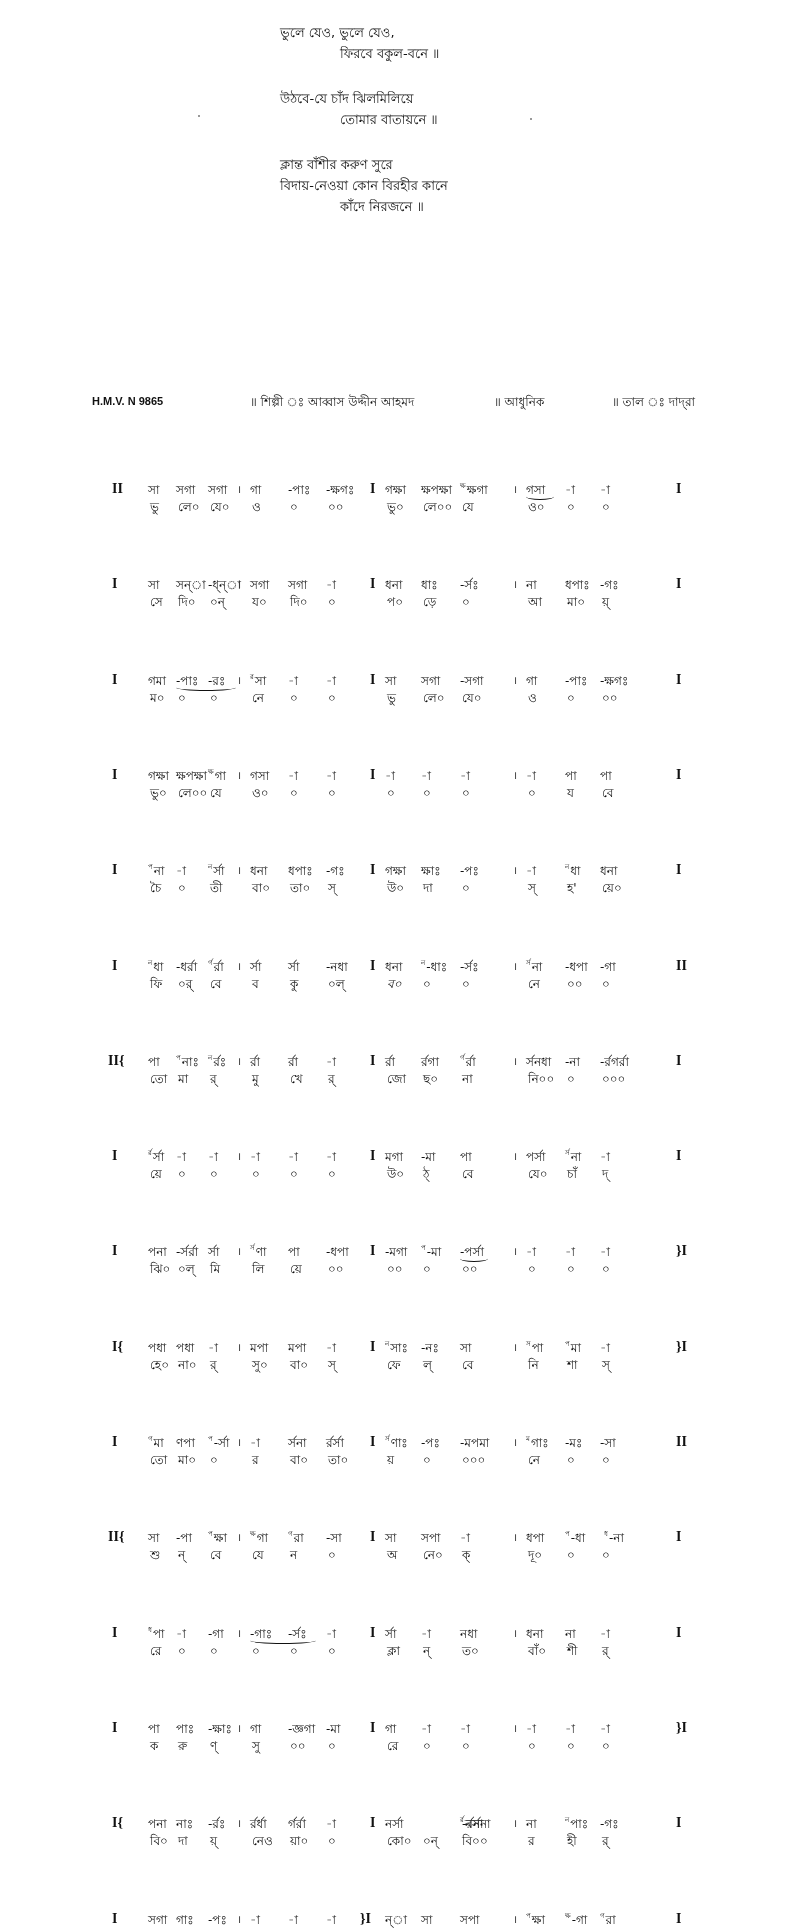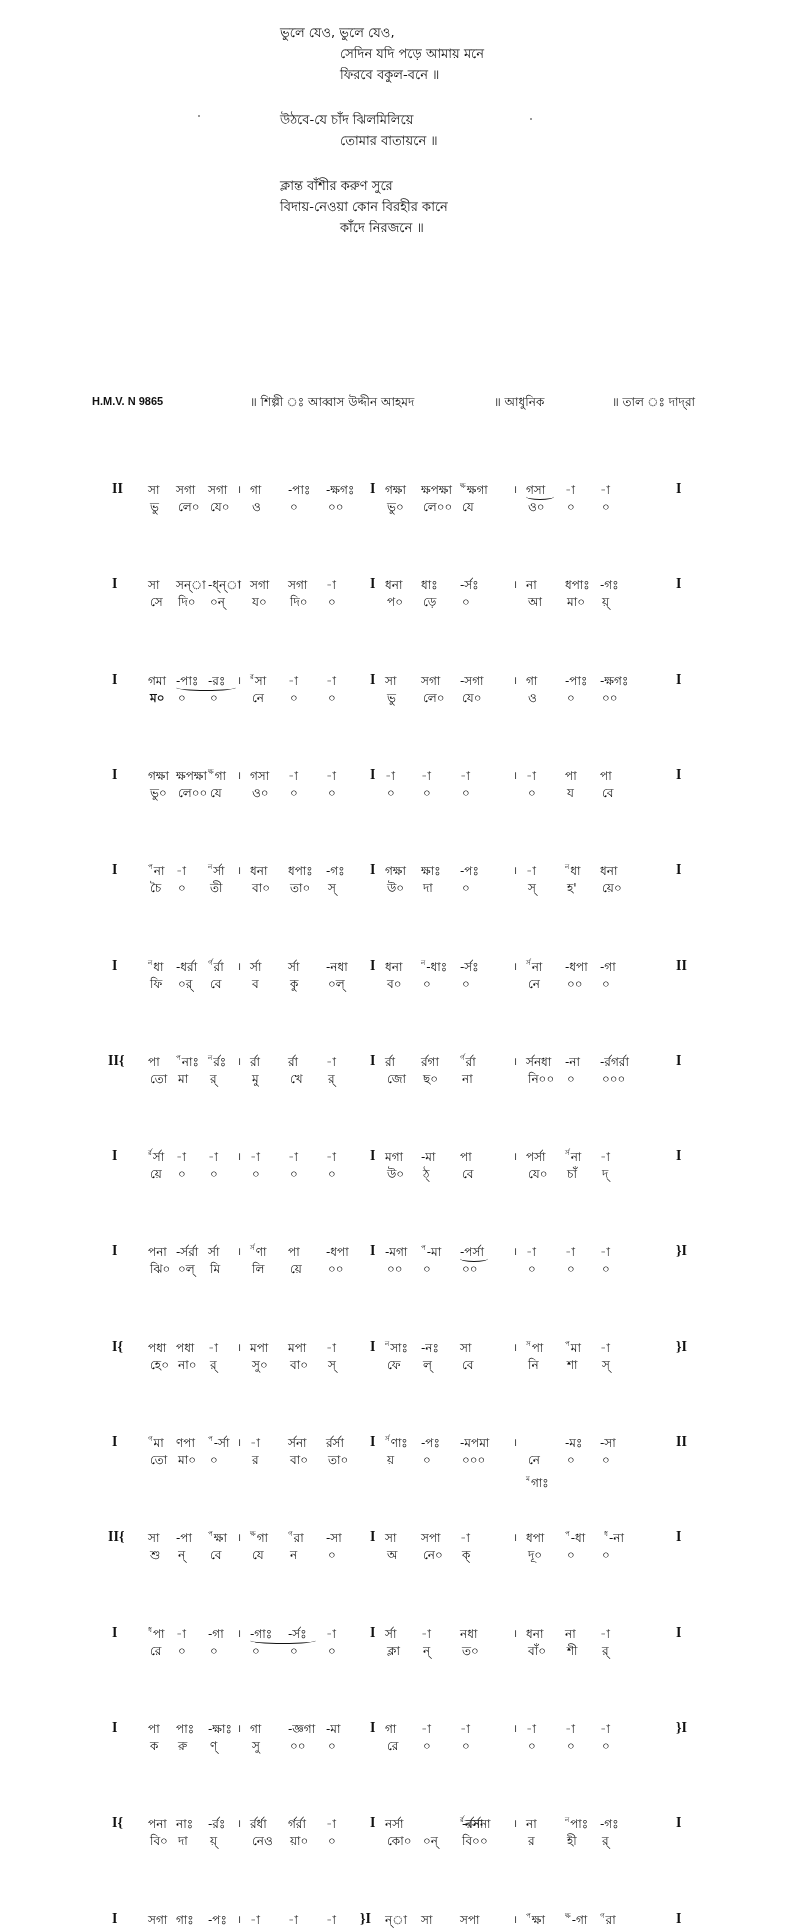--- a/index.html
+++ b/index.html
@@ -30,21 +30,20 @@
     position: absolute; height: 6px; border-bottom: 1.2px solid #111;
     border-radius: 0 0 50% 50%;
   }
 </style>
 </head>
 <body>
 
 <div class="lyrics" id="lyrics">
     <div class="stanza">
       <div class="lyric-line">ভুলে যেও, ভুলে যেও,</div>
-      <div class="lyric-line indent">সেদিন যদি পড়ে আমায় মনে</div>
       <div class="lyric-line indent">ফিরবে বকুল-বনে ॥</div>
     </div>
     <div class="stanza">
       <div class="lyric-line">উঠবে-যে চাঁদ ঝিলমিলিয়ে</div>
       <div class="lyric-line indent">তোমার বাতায়নে ॥</div>
     </div>
     <div class="stanza">
       <div class="lyric-line">ক্লান্ত বাঁশীর করুণ সুরে</div>
       <div class="lyric-line">বিদায়-নেওয়া কোন বিরহীর কানে</div>
       <div class="lyric-line indent">কাঁদে নিরজনে ॥</div>
@@ -131,21 +130,21 @@
       <span class="cell swara" style="left: 208px;"><span>-রঃ</span></span>
       <span class="cell swara" style="left: 250px;"><span class="kan">র</span><span>সা</span></span>
       <span class="cell swara" style="left: 288px;"><span>-া</span></span>
       <span class="cell swara" style="left: 326px;"><span>-া</span></span>
       <span class="cell swara" style="left: 385px;"><span>সা</span></span>
       <span class="cell swara" style="left: 421px;"><span>সগা</span></span>
       <span class="cell swara" style="left: 460px;"><span>-সগা</span></span>
       <span class="cell swara" style="left: 526px;"><span>গা</span></span>
       <span class="cell swara" style="left: 565px;"><span>-পাঃ</span></span>
       <span class="cell swara" style="left: 600px;"><span>-ক্ষগঃ</span></span>
-      <span class="cell bani" style="left: 150px; font-weight: bold;">ম০</span>
+      <span class="cell bani" style="left: 150px;">ম০</span>
       <span class="cell bani" style="left: 178px;">০</span>
       <span class="cell bani" style="left: 210px;">০</span>
       <span class="cell bani" style="left: 252px;">নে</span>
       <span class="cell bani" style="left: 290px;">০</span>
       <span class="cell bani" style="left: 328px;">০</span>
       <span class="cell bani" style="left: 387px;">ভু</span>
       <span class="cell bani" style="left: 423px;">লে০</span>
       <span class="cell bani" style="left: 462px;">যে০</span>
       <span class="cell bani" style="left: 528px;">ও</span>
       <span class="cell bani" style="left: 567px;">০</span>
@@ -231,21 +230,21 @@
       <span class="cell swara" style="left: 460px;"><span>-র্সঃ</span></span>
       <span class="cell swara" style="left: 526px;"><span class="kan">র্স</span><span>না</span></span>
       <span class="cell swara" style="left: 565px;"><span>-ধপা</span></span>
       <span class="cell swara" style="left: 600px;"><span>-গা</span></span>
       <span class="cell bani" style="left: 150px;">ফি</span>
       <span class="cell bani" style="left: 178px;">০র্</span>
       <span class="cell bani" style="left: 210px;">বে</span>
       <span class="cell bani" style="left: 252px;">ব</span>
       <span class="cell bani" style="left: 290px;">কু</span>
       <span class="cell bani" style="left: 328px;">০ল্</span>
-      <span class="cell bani" style="left: 387px;">ব০</span>
+      <span class="cell bani" style="left: 387px; font-style: italic;">ব০</span>
       <span class="cell bani" style="left: 423px;">০</span>
       <span class="cell bani" style="left: 462px;">০</span>
       <span class="cell bani" style="left: 528px;">নে</span>
       <span class="cell bani" style="left: 567px;">০০</span>
       <span class="cell bani" style="left: 602px;">০</span>
       <span class="cell sep" style="left: 237px;">।</span>
       <span class="cell bar" style="left: 370px;">I</span>
       <span class="cell sep" style="left: 513px;">।</span>
       <span class="cell bar" style="left: 676px;">II</span>
     </div>
@@ -378,21 +377,21 @@
       <span class="cell bar" style="left: 112px;">I</span>
       <span class="cell swara" style="left: 148px;"><span class="kan">গ</span><span>মা</span></span>
       <span class="cell swara" style="left: 176px;"><span>ণপা</span></span>
       <span class="cell swara" style="left: 208px;"><span class="kan">প</span><span>-র্সা</span></span>
       <span class="cell swara" style="left: 250px;"><span>-া</span></span>
       <span class="cell swara" style="left: 288px;"><span>র্সনা</span></span>
       <span class="cell swara" style="left: 326px;"><span>র্রর্সা</span></span>
       <span class="cell swara" style="left: 385px;"><span class="kan">র্স</span><span>ণাঃ</span></span>
       <span class="cell swara" style="left: 421px;"><span>-পঃ</span></span>
       <span class="cell swara" style="left: 460px;"><span>-মপমা</span></span>
-      <span class="cell swara" style="left: 526px; margin-top: 40px;"><span class="kan">ম</span><span>গাঃ</span></span>
+      <span class="cell swara" style="left: 526px;"><span class="kan">ম</span><span>গাঃ</span></span>
       <span class="cell swara" style="left: 565px;"><span>-মঃ</span></span>
       <span class="cell swara" style="left: 600px;"><span>-সা</span></span>
       <span class="cell bani" style="left: 150px;">তো</span>
       <span class="cell bani" style="left: 178px;">মা০</span>
       <span class="cell bani" style="left: 210px;">০</span>
       <span class="cell bani" style="left: 252px;">র</span>
       <span class="cell bani" style="left: 290px;">বা০</span>
       <span class="cell bani" style="left: 328px;">তা০</span>
       <span class="cell bani" style="left: 387px;">য়</span>
       <span class="cell bani" style="left: 423px;">০</span>

